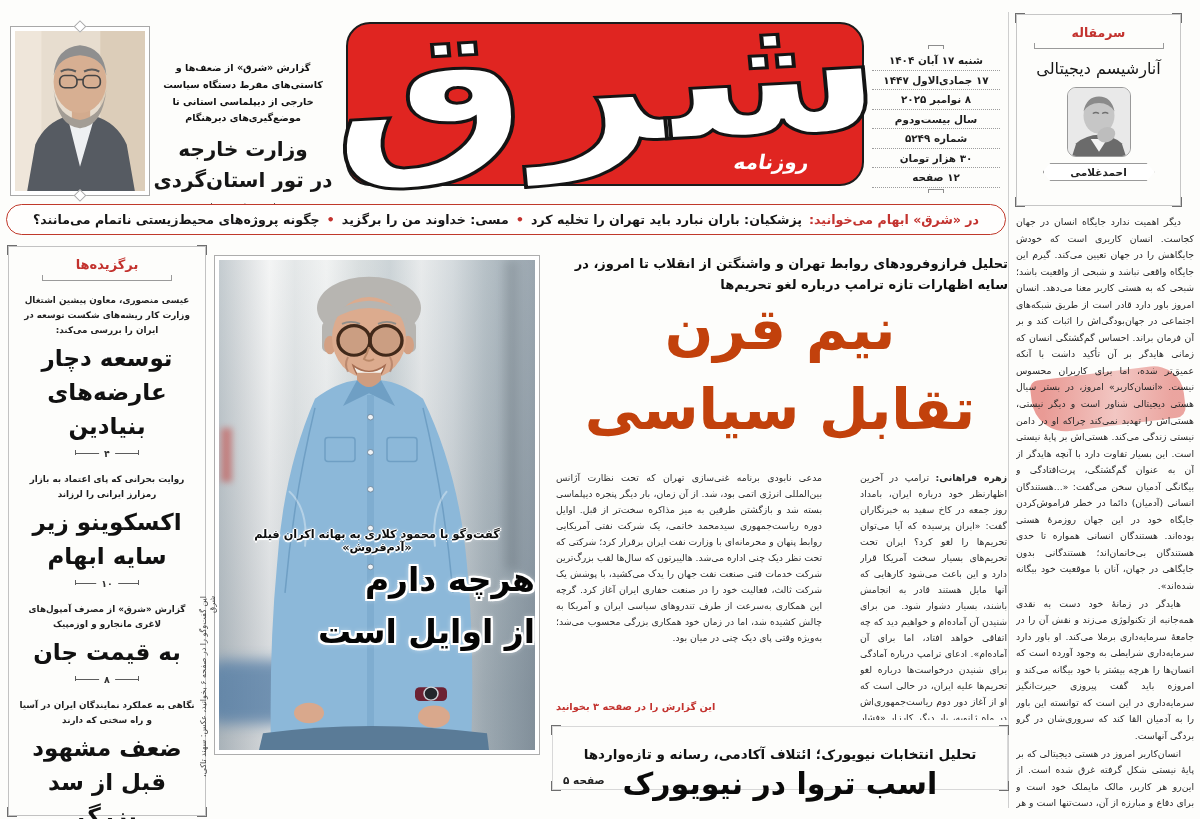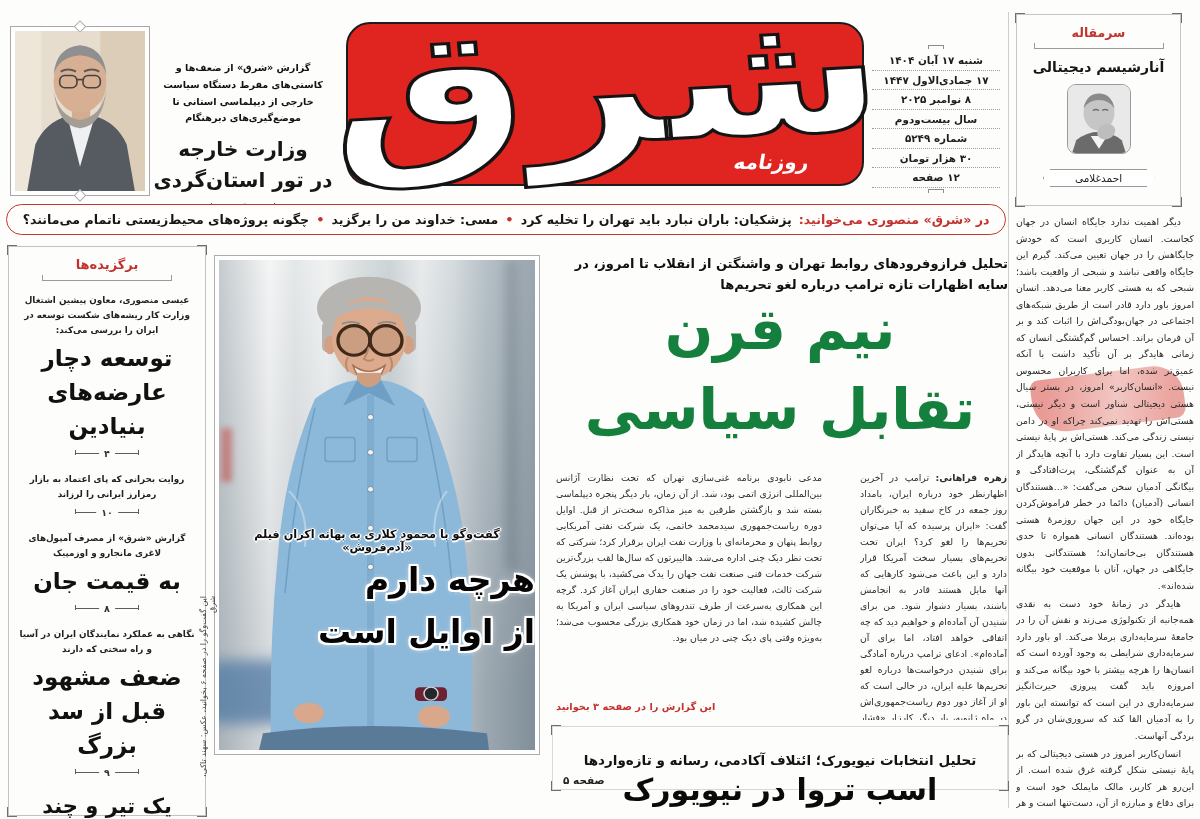--- a/index.html
+++ b/index.html
@@ -71,39 +71,39 @@
   .ph-pole { position:absolute; right:16px; top:0; width:14px; height:310px; background:#6e7a83; filter:blur(5px); opacity:.55; }
   .photo-inner svg { position:absolute; inset:0; width:100%; height:100%; z-index:2; }
   .photo-cap { position:absolute; z-index:3; top:268px; left:0; right:0; text-align:center; font-size:11.3px; font-weight:bold; color:#0e0e0e;
     text-shadow:-1.5px 0 #fff,1.5px 0 #fff,0 -1.5px #fff,0 1.5px #fff,0 0 4px #fff; }
   .photo-title { position:absolute; z-index:3; top:294px; left:0; right:0; text-align:right; font-size:33px; font-weight:800; line-height:1.58; color:#050505;
     text-shadow:-2px 0 #fff,2px 0 #fff,0 -2px #fff,0 2px #fff,-2px -2px #fff,2px 2px #fff,2px -2px #fff,-2px 2px #fff,0 0 6px #fff; }
   .side-note { position:absolute; left:199px; top:596px; height:200px; writing-mode:vertical-rl; transform:rotate(180deg); font-size:8px; color:#3d3d3d; letter-spacing:.5px; }
 
   
   .lead-kicker { position:absolute; left:552px; top:253px; width:456px; font-size:13px; font-weight:bold; line-height:1.65; color:#101010; }
-  .lead-headline { position:absolute; left:552px; top:290px; width:456px; text-align:center; font-size:57px; font-weight:800; line-height:1.4; color:#15803d; letter-spacing:-1px; }
+  .lead-headline { position:absolute; left:552px; top:290px; width:456px; text-align:center; font-size:57px; font-weight:800; line-height:1.4; color:#c2410c; letter-spacing:-1px; }
   .lead-col { position:absolute; font-size:9.3px; line-height:1.72; text-align:justify; color:#2c2c2c; overflow:hidden; }
   .lead-col1 { left:860px; top:470px; width:147px; height:250px; }
   .lead-col2 { left:556px; top:470px; width:266px; height:228px; }
   .lead-note { position:absolute; left:556px; top:701px; font-size:9.8px; font-weight:bold; color:#c3322e; }
 
   
-  .ny-box { position:absolute; left:552px; top:726px; width:456px; height:64px; border:1px solid #d8d8d8; text-align:center; padding-top:25px; }
+  .ny-box { position:absolute; left:552px; top:726px; width:456px; height:64px; border:1px solid #d8d8d8; text-align:center; padding-top:19px; }
   .ny-kicker { font-size:13.5px; font-weight:bold; color:#131313; }
   .ny-title { margin-top:4px; font-size:30px; font-weight:800; color:#0a0a0a; }
   .ny-page { position:absolute; left:10px; bottom:3px; font-size:10.5px; font-weight:bold; color:#222; }
 
   
   .ed-head { position:absolute; left:1016px; top:14px; width:165px; height:192px; border:1px solid #c6c6c6; text-align:center; padding-top:10px; }
   .ed-sec { font-size:12.5px; font-weight:bold; letter-spacing:3px; color:#c3322e; }
-  .ed-title { margin-top:10px; font-size:14px; font-weight:700; color:#161616; }
+  .ed-title { margin-top:10px; font-size:16px; font-weight:400; color:#161616; }
   .ed-photo { width:64px; height:70px; margin:9px auto 0; border:1px solid #9a9a9a; border-radius:9px; overflow:hidden; background:#ececec; }
   .ed-photo svg { display:block; width:100%; height:100%; }
-  .ed-badge { width:112px; margin:15px auto 0; border:1px solid #9a9a9a; font-size:10.5px; font-weight:normal; color:#222; padding:2px 0;
+  .ed-badge { width:112px; margin:6px auto 0; border:1px solid #9a9a9a; font-size:10.5px; font-weight:bold; color:#222; padding:2px 0;
     clip-path:polygon(7% 0,93% 0,100% 50%,93% 100%,7% 100%,0 50%); background:#fff; }
   .ed-body { position:absolute; left:1016px; top:214px; width:178px; height:600px; font-size:9.3px; line-height:1.78; text-align:justify; color:#282828; overflow:hidden; z-index:1; }
   .ed-body p { text-indent:13px; margin-bottom:1px; }
   .watermark { position:absolute; left:1032px; top:372px; width:152px; height:54px; z-index:0;
     background:linear-gradient(100deg, rgba(213,57,48,.50) 10%, rgba(213,57,48,.28) 55%, rgba(213,57,48,.45) 90%);
     border-radius:8px 30px 10px 34px; transform:rotate(-7deg); }
 </style>
 </head>
 <body>
 
@@ -156,21 +156,21 @@
     <div class="mi-row">۱۷ جمادی‌الاول ۱۴۴۷</div>
     <div class="mi-row">۸ نوامبر ۲۰۲۵</div>
     <div class="mi-row">سال بیست‌ودوم</div>
     <div class="mi-row">شماره ۵۲۴۹</div>
     <div class="mi-row">۳۰ هزار تومان</div>
     <div class="mi-row">۱۲ صفحه</div>
     <div class="mi-orn"></div>
   </div>
 
   <div class="ticker">
-    <span class="lbl">در «شرق» منصوری می‌خوانید:</span>
+    <span class="lbl">در «شرق» ابهام می‌خوانید:</span>
     <span>پزشکیان: باران نبارد باید تهران را تخلیه کرد</span>
     <span class="bl">•</span>
     <span>مسی: خداوند من را برگزید</span>
     <span class="bl">•</span>
     <span>چگونه پروژه‌های محیط‌زیستی ناتمام می‌مانند؟</span>
   </div>
 
   <aside class="hl-box">
     <i class="ch tl"></i>
     <i class="ch tr"></i>
@@ -184,20 +184,21 @@
       <div class="hl-head">توسعه دچار عارضه‌های بنیادین</div>
       <div class="pgm">
           <i class="t l"></i>
           <i class="t r"></i>
           <b class="pgm-num">۴</b>
         </div>
     </div>
 
     <div class="hl-item">
       <div class="hl-kicker">روایت بحرانی که پای اعتماد به بازار رمزارز ایرانی را لرزاند</div>
+      <div class="hl-head">اکسکوینو زیر سایه ابهام</div>
       <div class="pgm">
           <i class="t l"></i>
           <i class="t r"></i>
           <b class="pgm-num">۱۰</b>
         </div>
     </div>
 
     <div class="hl-item">
       <div class="hl-kicker">گزارش «شرق» از مصرف آمپول‌های لاغری مانجارو و اوزمپیک</div>
       <div class="hl-head">به قیمت جان</div>

